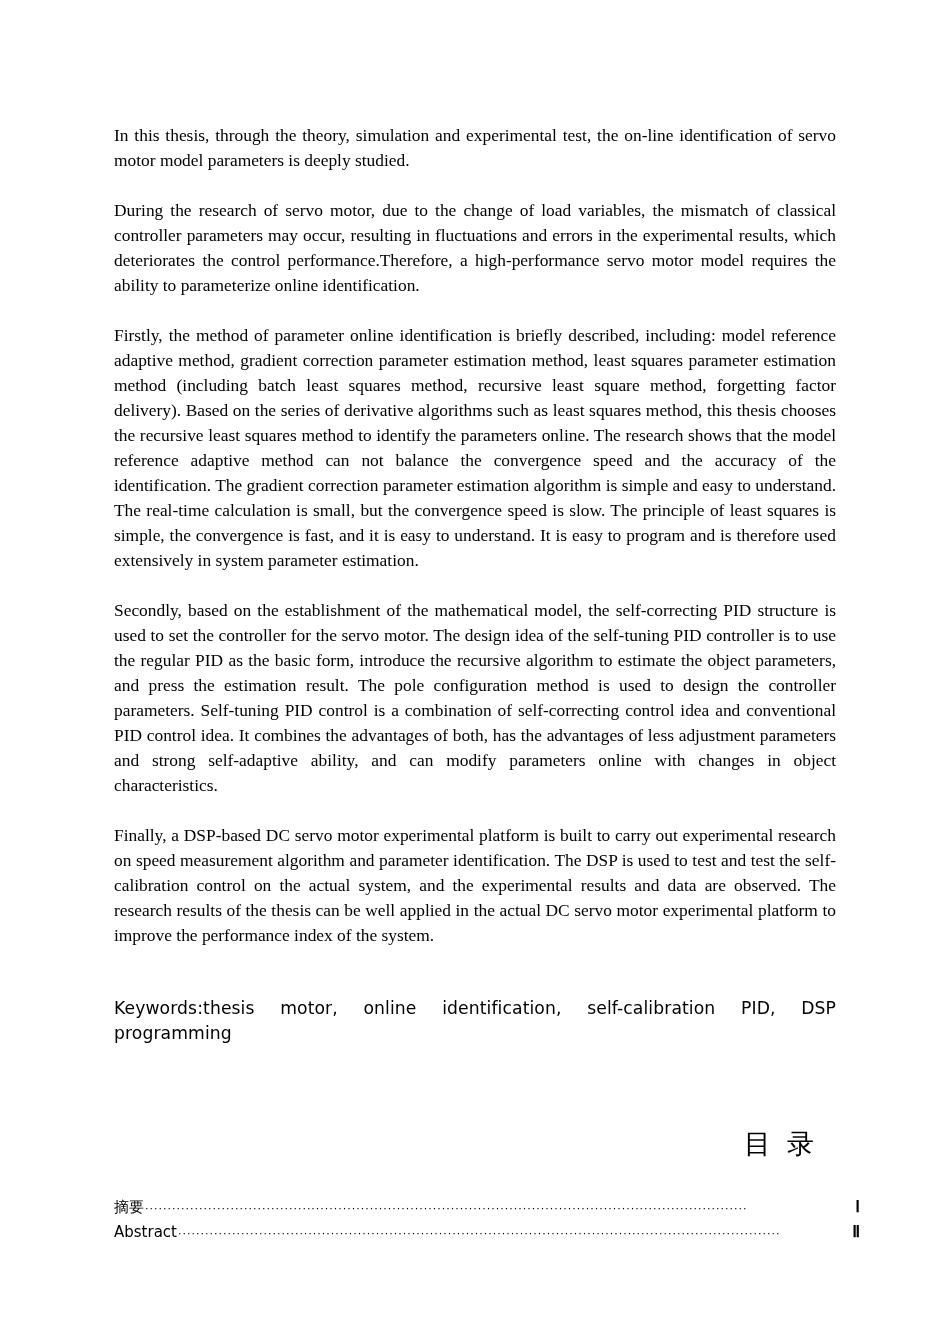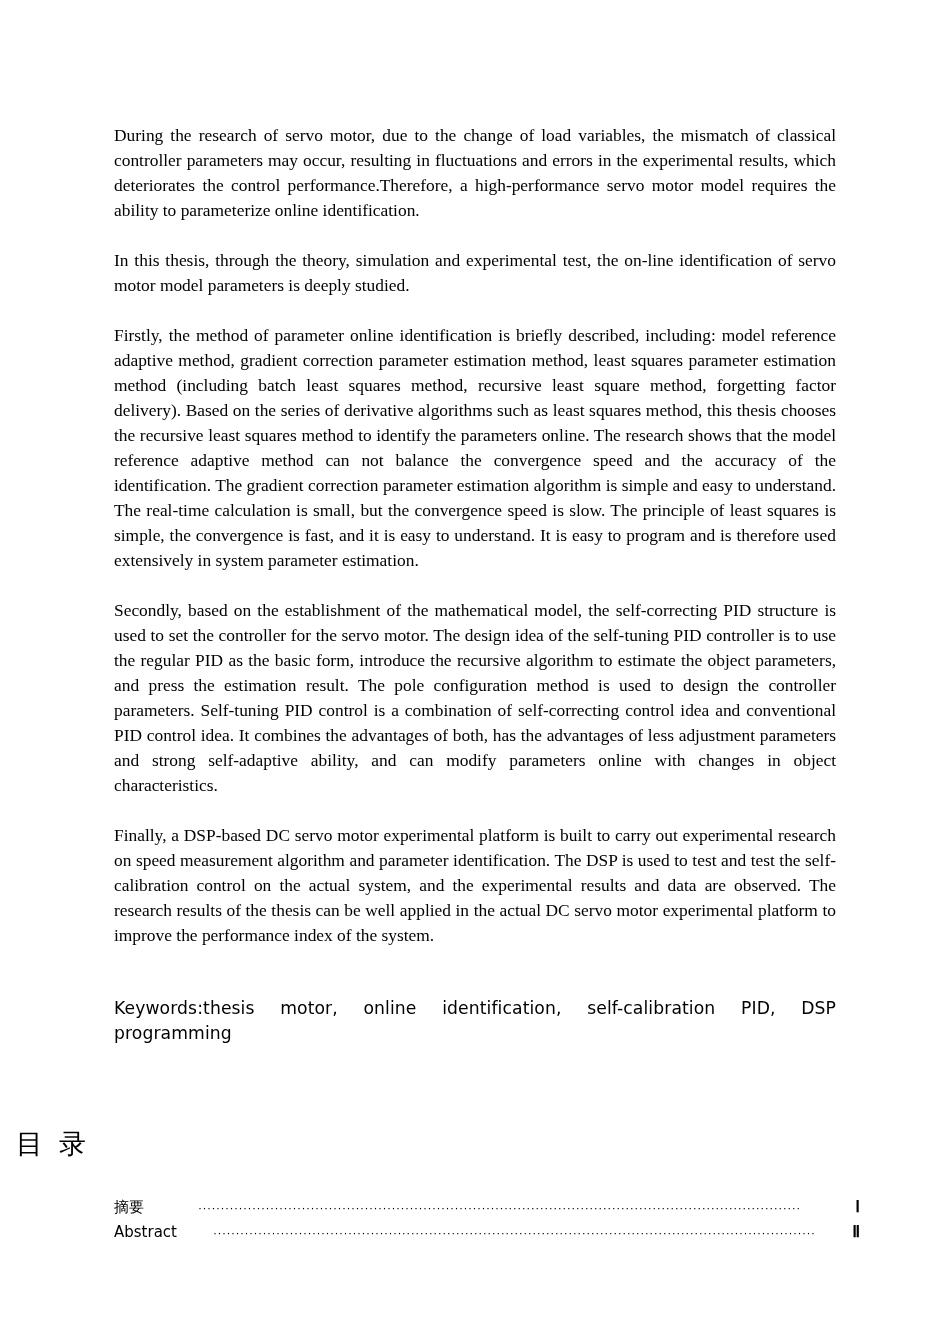--- a/index.html
+++ b/index.html
@@ -34,41 +34,40 @@
       line-height: 25px;
       text-align: justify;
       margin: 48px 0 0 0;
       letter-spacing: 0.1px;
     }
     .toc-title {
       position: absolute;
       left: 0;
       top: 1126px;
       width: 830px;
-      text-align: left;
+      text-align: right;
       font-family: "DejaVu Sans", sans-serif;
       font-size: 27px;
       letter-spacing: 16px;
       padding-left: 16px;
       box-sizing: border-box;
     }
     .toc {
       position: absolute;
       left: 114px;
       top: 1194px;
       width: 746px;
       font-family: "DejaVu Sans", sans-serif;
       font-size: 15px;
     }
     .toc-row {
       display: flex;
       align-items: baseline;
       height: 25px;
       line-height: 25px;
-      text-align: center;
     }
     .toc-label {
       white-space: nowrap;
     }
     .toc-leader {
       flex: 1;
       overflow: hidden;
       white-space: nowrap;
       letter-spacing: 1px;
       font-size: 11px;
@@ -78,22 +77,22 @@
       white-space: nowrap;
       font-family: "Liberation Serif", serif;
       font-weight: bold;
       font-size: 16px;
     }
   </style>
 </head>
 <body>
 
 <div class="page">
+  <p class="para">In this thesis, through the theory, simulation and experimental test, the on-line identification of servo motor model parameters is deeply studied.</p>
   <p class="para">During the research of servo motor, due to the change of load variables, the mismatch of classical controller parameters may occur, resulting in fluctuations and errors in the experimental results, which deteriorates the control performance.Therefore, a high-performance servo motor model requires the ability to parameterize online identification.</p>
-  <p class="para">In this thesis, through the theory, simulation and experimental test, the on-line identification of servo motor model parameters is deeply studied.</p>
   <p class="para">Firstly, the method of parameter online identification is briefly described, including: model reference adaptive method, gradient correction parameter estimation method, least squares parameter estimation method (including batch least squares method, recursive least square method, forgetting factor delivery). Based on the series of derivative algorithms such as least squares method, this thesis chooses the recursive least squares method to identify the parameters online. The research shows that the model reference adaptive method can not balance the convergence speed and the accuracy of the identification. The gradient correction parameter estimation algorithm is simple and easy to understand. The real-time calculation is small, but the convergence speed is slow. The principle of least squares is simple, the convergence is fast, and it is easy to understand. It is easy to program and is therefore used extensively in system parameter estimation.</p>
   <p class="para">Secondly, based on the establishment of the mathematical model, the self-correcting PID structure is used to set the controller for the servo motor. The design idea of the self-tuning PID controller is to use the regular PID as the basic form, introduce the recursive algorithm to estimate the object parameters, and press the estimation result. The pole configuration method is used to design the controller parameters. Self-tuning PID control is a combination of self-correcting control idea and conventional PID control idea. It combines the advantages of both, has the advantages of less adjustment parameters and strong self-adaptive ability, and can modify parameters online with changes in object characteristics.</p>
   <p class="para">Finally, a DSP-based DC servo motor experimental platform is built to carry out experimental research on speed measurement algorithm and parameter identification. The DSP is used to test and test the self-calibration control on the actual system, and the experimental results and data are observed. The research results of the thesis can be well applied in the actual DC servo motor experimental platform to improve the performance index of the system.</p>
   <p class="keywords">Keywords:thesis motor, online identification, self-calibration PID, DSP programming</p>
 </div>
 
 <div class="toc-title"><span>目</span><span>录</span></div>
 
 <div class="toc">
   <div class="toc-row">

